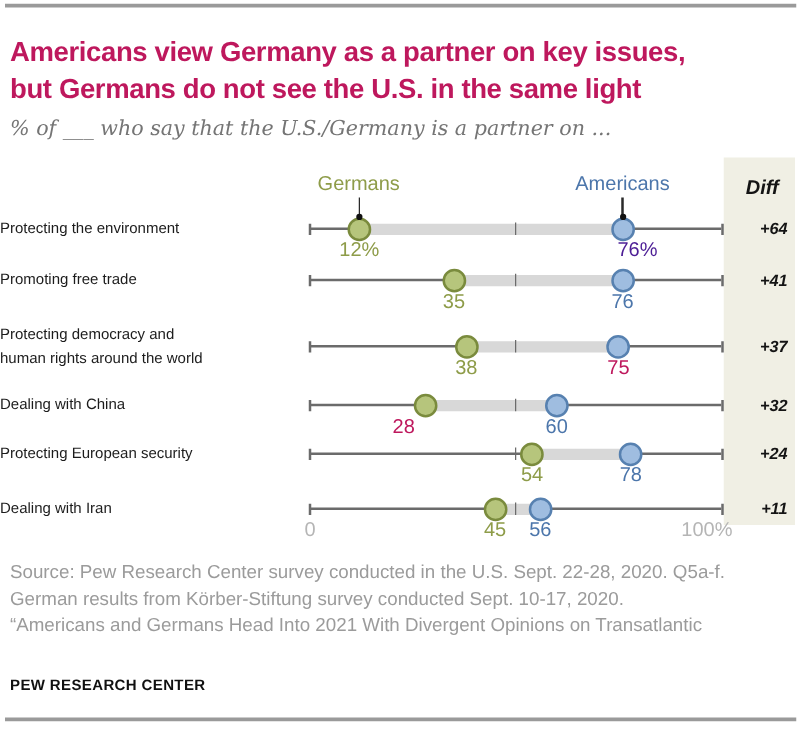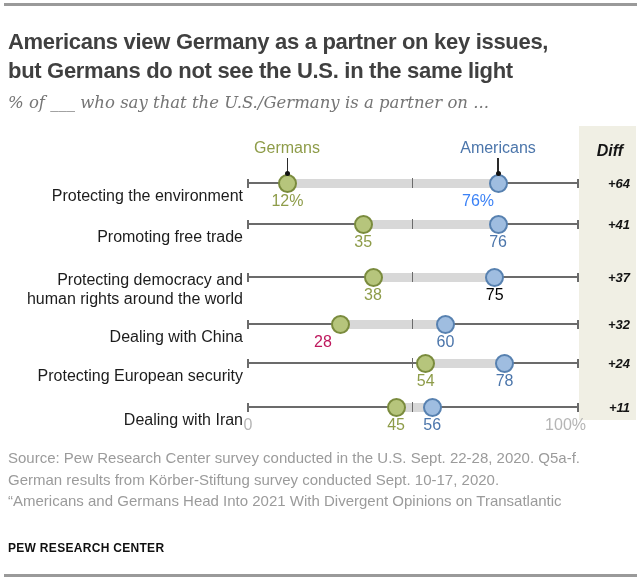--- a/index.html
+++ b/index.html
@@ -8,21 +8,21 @@
     width: 640px; height: 585px;
     background: #ffffff;
     font-family: "Liberation Sans", sans-serif;
     overflow: hidden;
   }
   .rule { position: absolute; left: 4px; width: 633px; height: 3px; background: #9a9a9a; }
   #top-rule { top: 3px; }
   #bottom-rule { top: 574px; }
   #title {
     position: absolute; left: 8px; top: 27px; width: 628px;
-    font-size: 22px; font-weight: bold; color: #404040;
+    font-size: 22px; font-weight: bold; color: #be185d;
     line-height: 29px; letter-spacing: -0.3px;
   }
   #subtitle {
     position: absolute; left: 8px; top: 93px; width: 620px;
     font-family: "DejaVu Serif", serif; font-style: italic;
     font-size: 16.5px; color: #757575;
   }
   #diff-panel {
     position: absolute; left: 579px; top: 126px; width: 57px; height: 294px;
     background: #f0efe4;
@@ -36,23 +36,23 @@
     position: absolute; top: 139px; width: 120px; text-align: center;
     font-size: 16px;
   }
   #legend-germans  { left: 227px; }
   #legend-americans{ left: 438px; }
   .leader-line { position: absolute; top: 158px; width: 1.5px; height: 15px; background: #2a2a2a; }
   .leader-dot  { position: absolute; top: 171px; width: 5px; height: 5px; border-radius: 50%; background: #111111; }
   #chart { position: absolute; left: 0; top: 0; width: 640px; height: 585px; }
   .row { position: absolute; left: 0; width: 640px; height: 0; }
   .row-label {
-    position: absolute; left: 0; width: 243px; top: 12px;
+    position: absolute; left: 0; width: 243px; top: 0;
     transform: translateY(-50%);
-    text-align: right; font-size: 16px; line-height: 19px; color: #1c1c1c;
+    font-size: 12px; line-height: 19px; color: #1c1c1c;
   }
   .axis-line { position: absolute; top: -0.75px; height: 1.5px; background: #6b6b6b; }
   .axis-cap  { position: absolute; top: -4.5px; width: 1.8px; height: 9px; background: #6b6b6b; }
   .band      { position: absolute; top: -4.5px; height: 9px; background: #d8d8d8; }
   .mid-tick  { position: absolute; top: -5px; width: 1.8px; height: 10px; background: #6b6b6b; }
   .dot {
     position: absolute; top: -9.5px; width: 15px; height: 15px;
     border-radius: 50%; border-width: 2px; border-style: solid;
   }
   .val-label {
@@ -99,21 +99,21 @@
           <div>Protecting the environment</div>
         </div>
         <div class="axis-line" style="left: 248px; width: 329px;"></div>
         <div class="axis-cap" style="left: 247px;"></div>
         <div class="axis-cap" style="left: 577px;"></div>
         <div class="band" style="left: 287.48px; width: 210.56px;"></div>
         <div class="mid-tick" style="left: 411.5px;"></div>
         <div class="dot" style="left: 277.98px; background: rgb(182, 197, 124); border-color: rgb(122, 139, 61);"></div>
         <div class="dot" style="left: 488.54px; background: rgb(159, 189, 224); border-color: rgb(87, 129, 176);"></div>
         <div class="val-label" style="left: 252.48px; color: rgb(142, 156, 73);">12%</div>
-        <div class="val-label" style="left: 443px; color: #3b82f6;">76%</div>
+        <div class="val-label" style="left: 475px; color: #4c1d95;">76%</div>
         <div class="diff-val">+64</div>
       </div>
       <div class="row" style="top: 224px;">
         <div class="row-label">
           <div>Promoting free trade</div>
         </div>
         <div class="axis-line" style="left: 248px; width: 329px;"></div>
         <div class="axis-cap" style="left: 247px;"></div>
         <div class="axis-cap" style="left: 577px;"></div>
         <div class="band" style="left: 363.15px; width: 134.89px;"></div>
@@ -130,21 +130,21 @@
           <div>human rights around the world</div>
         </div>
         <div class="axis-line" style="left: 248px; width: 329px;"></div>
         <div class="axis-cap" style="left: 247px;"></div>
         <div class="axis-cap" style="left: 577px;"></div>
         <div class="band" style="left: 373.02px; width: 121.73px;"></div>
         <div class="mid-tick" style="left: 411.5px;"></div>
         <div class="dot" style="left: 363.52px; background: rgb(182, 197, 124); border-color: rgb(122, 139, 61);"></div>
         <div class="dot" style="left: 485.25px; background: rgb(159, 189, 224); border-color: rgb(87, 129, 176);"></div>
         <div class="val-label" style="left: 338.02px; color: rgb(142, 156, 73);">38</div>
-        <div class="val-label" style="left: 459.75px; color: #000000;">75</div>
+        <div class="val-label" style="left: 459.75px; color: #be185d;">75</div>
         <div class="diff-val">+37</div>
       </div>
       <div class="row" style="top: 324px;">
         <div class="row-label">
           <div>Dealing with China</div>
         </div>
         <div class="axis-line" style="left: 248px; width: 329px;"></div>
         <div class="axis-cap" style="left: 247px;"></div>
         <div class="axis-cap" style="left: 577px;"></div>
         <div class="band" style="left: 340.12px; width: 105.28px;"></div>

